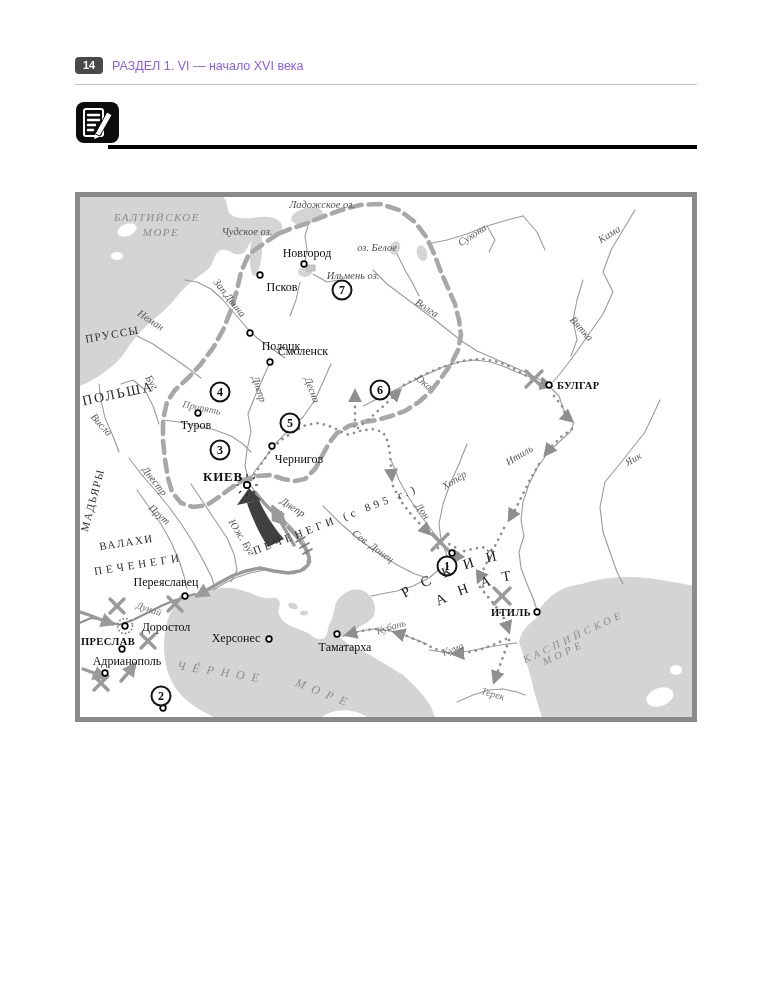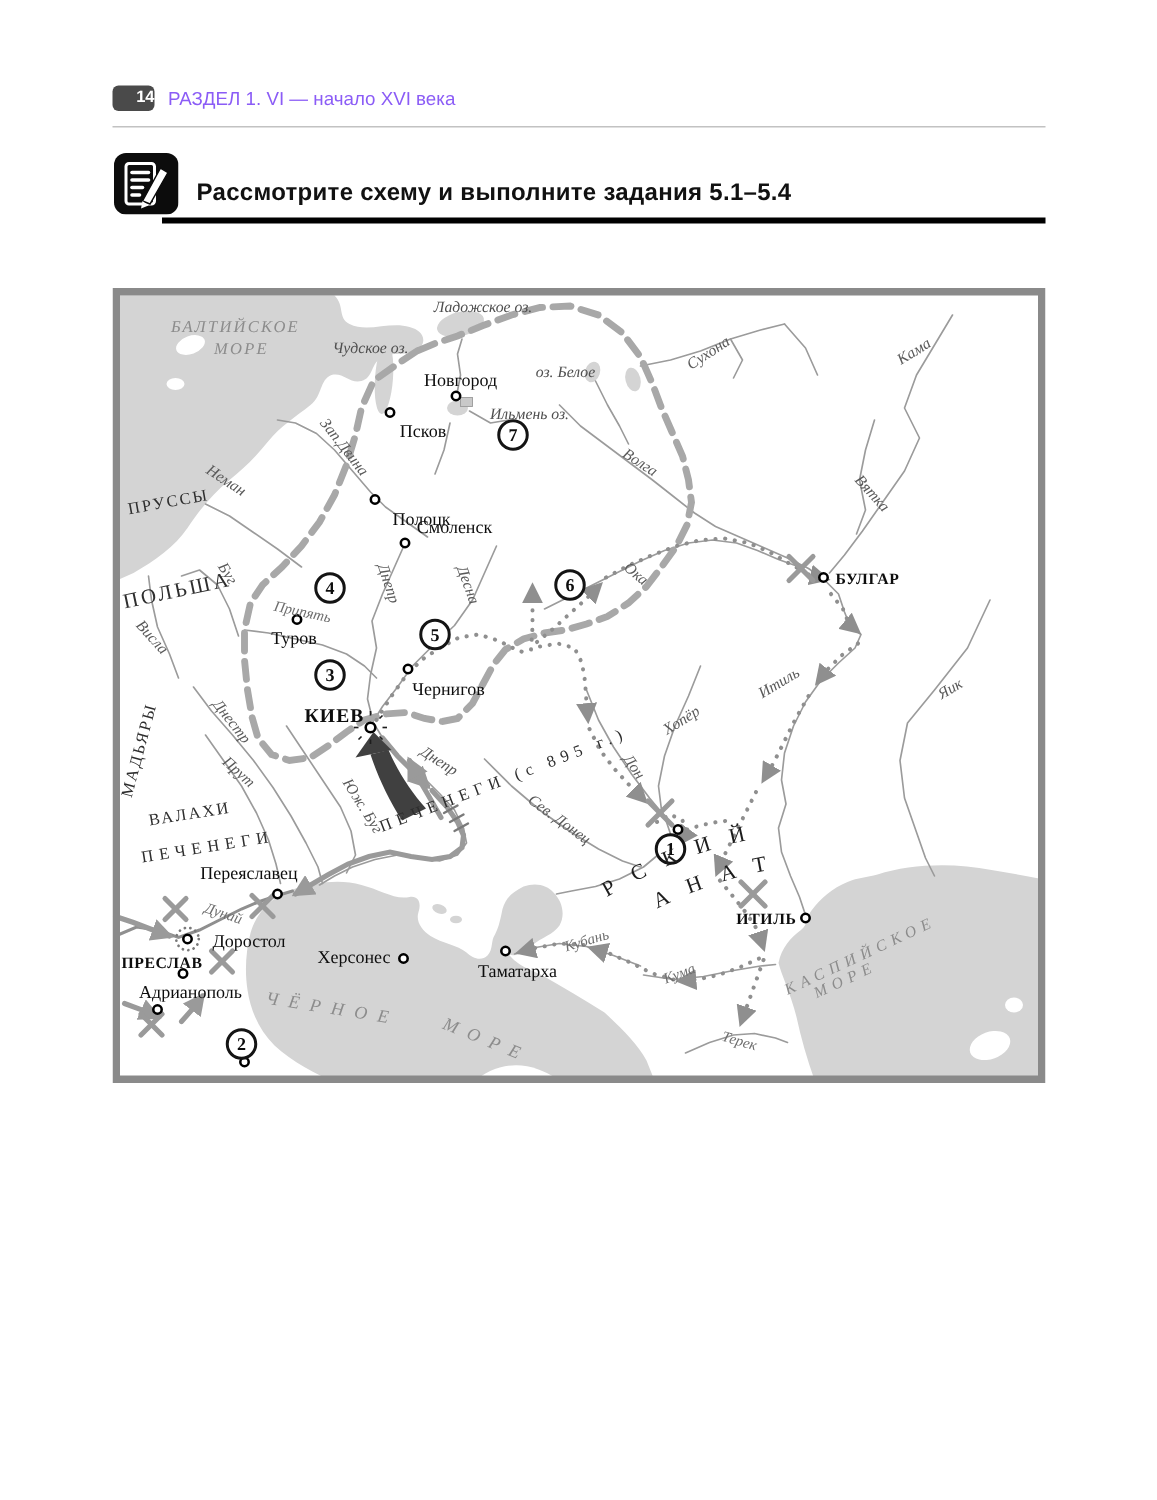--- a/index.html
+++ b/index.html
@@ -1,20 +1,20 @@
 <!DOCTYPE html>
 <html><head>
 <meta charset="utf-8">
 <style>
   html,body{margin:0;padding:0;background:#fff;}
   .page{position:relative;width:771px;height:1000px;background:#ffffff;overflow:hidden;
         font-family:"Liberation Sans",sans-serif;}
   
   .badge{position:absolute;left:75px;top:57px;width:28px;height:17px;background:#4a4a4a;
-         border-radius:4px;color:#fff;font-weight:bold;font-size:11px;text-align:right;
+         border-radius:4px;color:#fff;font-weight:bold;font-size:11px;text-align:center;
          line-height:17px;}
   .section-title{position:absolute;left:112px;top:59px;font-size:12.5px;color:#8b5cf6;}
   .header-rule{position:absolute;left:75px;top:84px;width:622px;height:1px;background:#c2c2c2;}
   
   .task-icon{position:absolute;left:76px;top:102px;width:43px;height:41px;}
   .task-title{position:absolute;left:131px;top:120px;font-size:16px;font-weight:bold;color:#111;
               letter-spacing:.2px;}
   .task-underline{position:absolute;left:108px;top:145px;width:589px;height:3.5px;background:#000;}
   
   .map-wrap{position:absolute;left:75px;top:192px;width:622px;height:530px;}
@@ -59,21 +59,20 @@
         <rect x="8" y="7" width="19" height="27" rx="2" stroke-width="2"></rect>
         <path d="M12,13 H23"></path>
           <path d="M12,18 H23"></path>
           <path d="M12,23 H19"></path>
           <path d="M12,28 H17"></path>
       </g>
       <path d="M19,32 L31,10 L36,13 L24,34 Z" fill="#fff" stroke="#0c0c0c" stroke-width="1"></path>
       <path d="M19,32 L18,37 L23,35 Z" fill="#fff"></path>
     </svg>
   </div>
-  <span class="task-title">Рассмотрите схему и выполните задания 5.1–5.4</span>
   <div class="task-underline"></div>
 
   <div class="map-wrap">
   <svg viewBox="0 0 622 530" width="622" height="530">
     <defs>
       <marker id="ar" viewBox="0 0 10 10" refX="8" refY="5" markerWidth="5.2" markerHeight="5.2" orient="auto">
         <path d="M0,0 L10,5 L0,10 Z" fill="#8f8f8f"></path>
       </marker>
       <marker id="art" viewBox="0 0 10 10" refX="8" refY="5" markerWidth="4.4" markerHeight="4.4" orient="auto">
         <path d="M0,0 L10,5 L0,10 Z" fill="#9a9a9a"></path>

